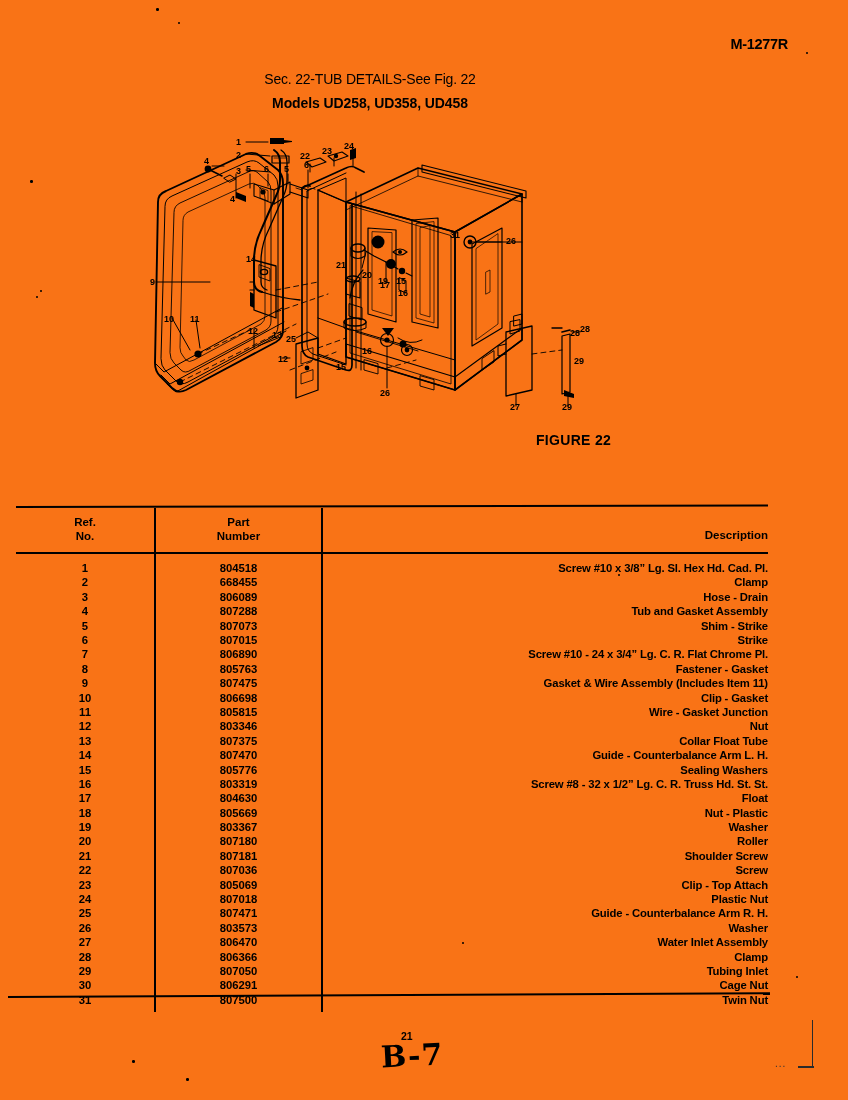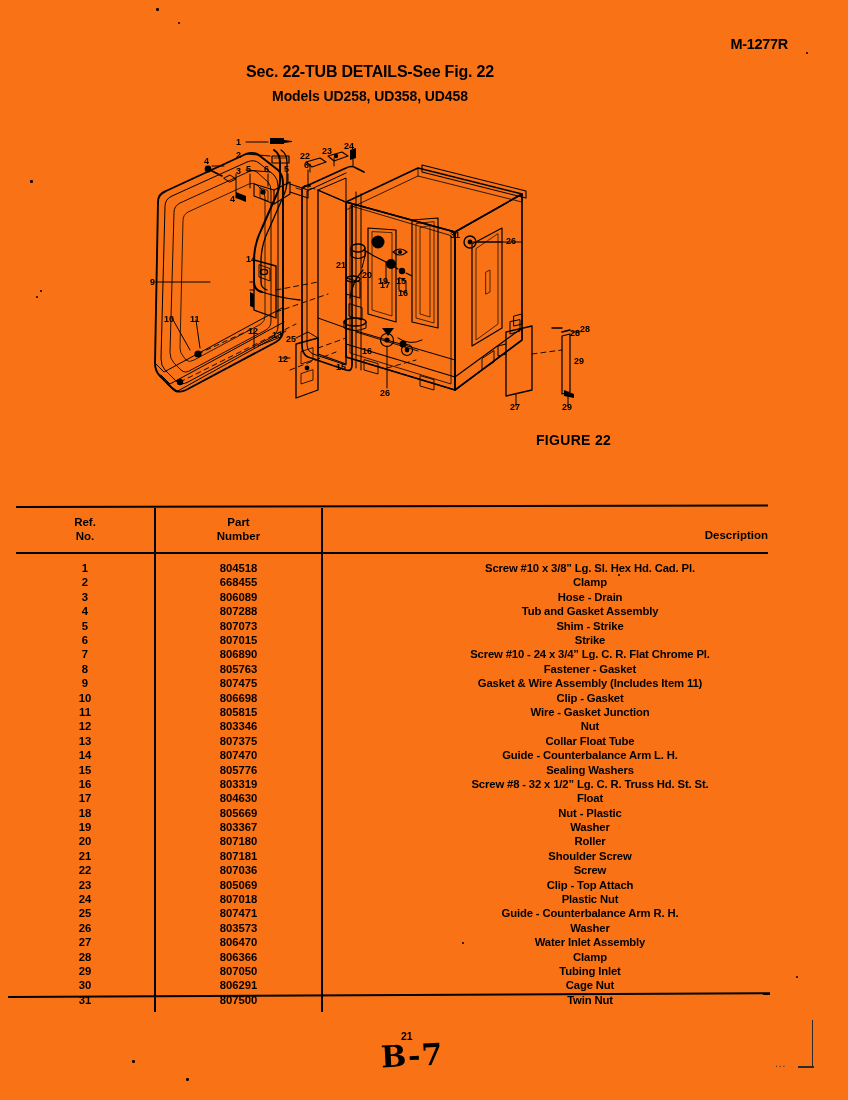--- a/index.html
+++ b/index.html
@@ -33,24 +33,24 @@
     letter-spacing: -0.3px;
   }
   .title-block {
     position: absolute;
     top: 63px;
     left: 0;
     width: 740px;
     text-align: center;
   }
   .title-main {
-    font-size: 16px;
-    font-weight: bold;
+    font-size: 14px;
+    font-weight: normal;
     letter-spacing: -0.2px;
-    margin: 0;
+    margin: 8px;
   }
   .title-sub {
     font-size: 14px;
     font-weight: bold;
     letter-spacing: -0.1px;
     margin: 7px 0 0 0;
   }
 
   
   .figure-wrap {
@@ -107,21 +107,21 @@
 
   table.parts tbody td {
     font-size: 11.3px;
     font-weight: bold;
     line-height: 1.0;
     padding: 1.55px 0;
   }
   table.parts tbody td.td-ref  { text-align: center; }
   table.parts tbody td.td-part { text-align: center; border-left: 2.2px solid #000; }
   table.parts tbody td.td-desc {
-    text-align: center;
+    text-align: right;
     padding-left: 89px;
     border-left: 2.2px solid #000;
     letter-spacing: -0.15px;
     white-space: nowrap;
   }
   tbody tr:first-child td { padding-top: 9px; }
   tbody tr:last-child  td { padding-bottom: 6px; }
 
   .rule-top {
     position: absolute;

